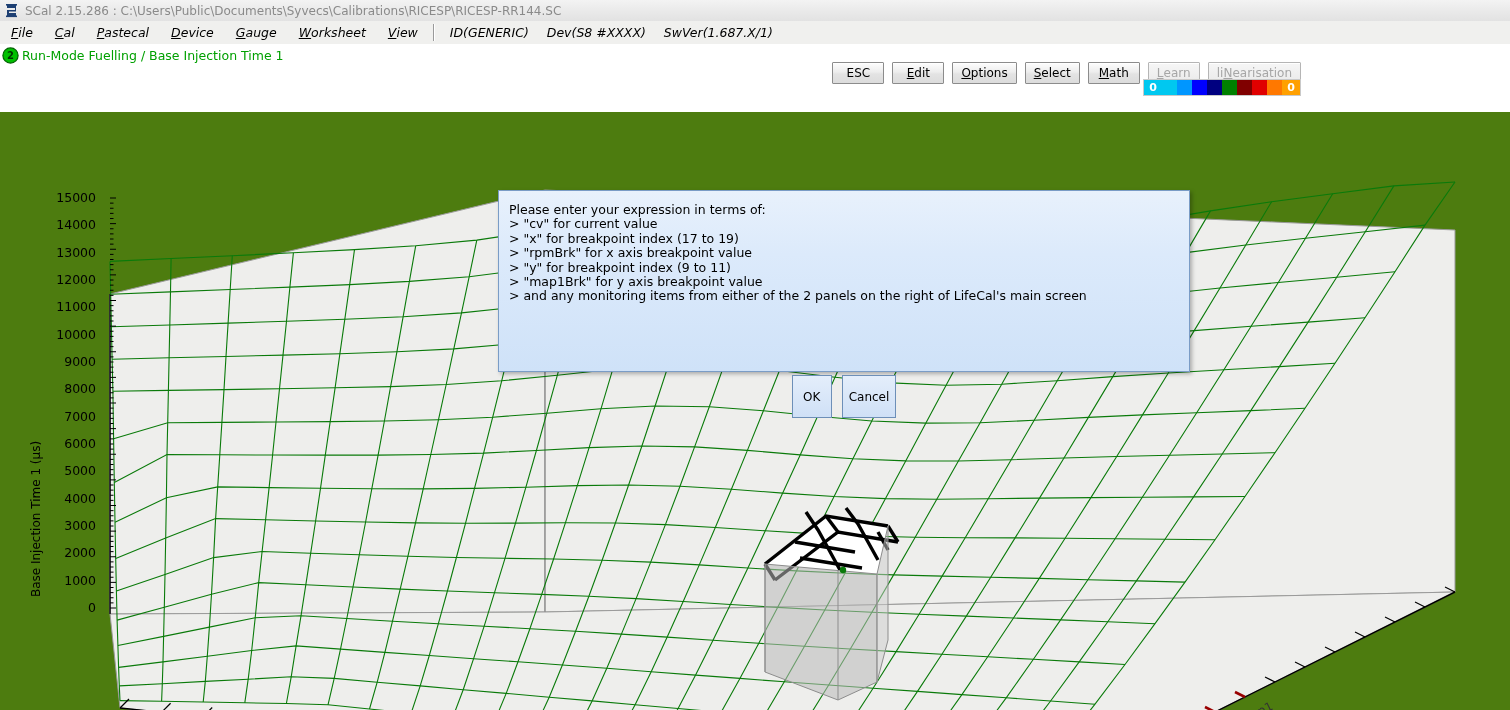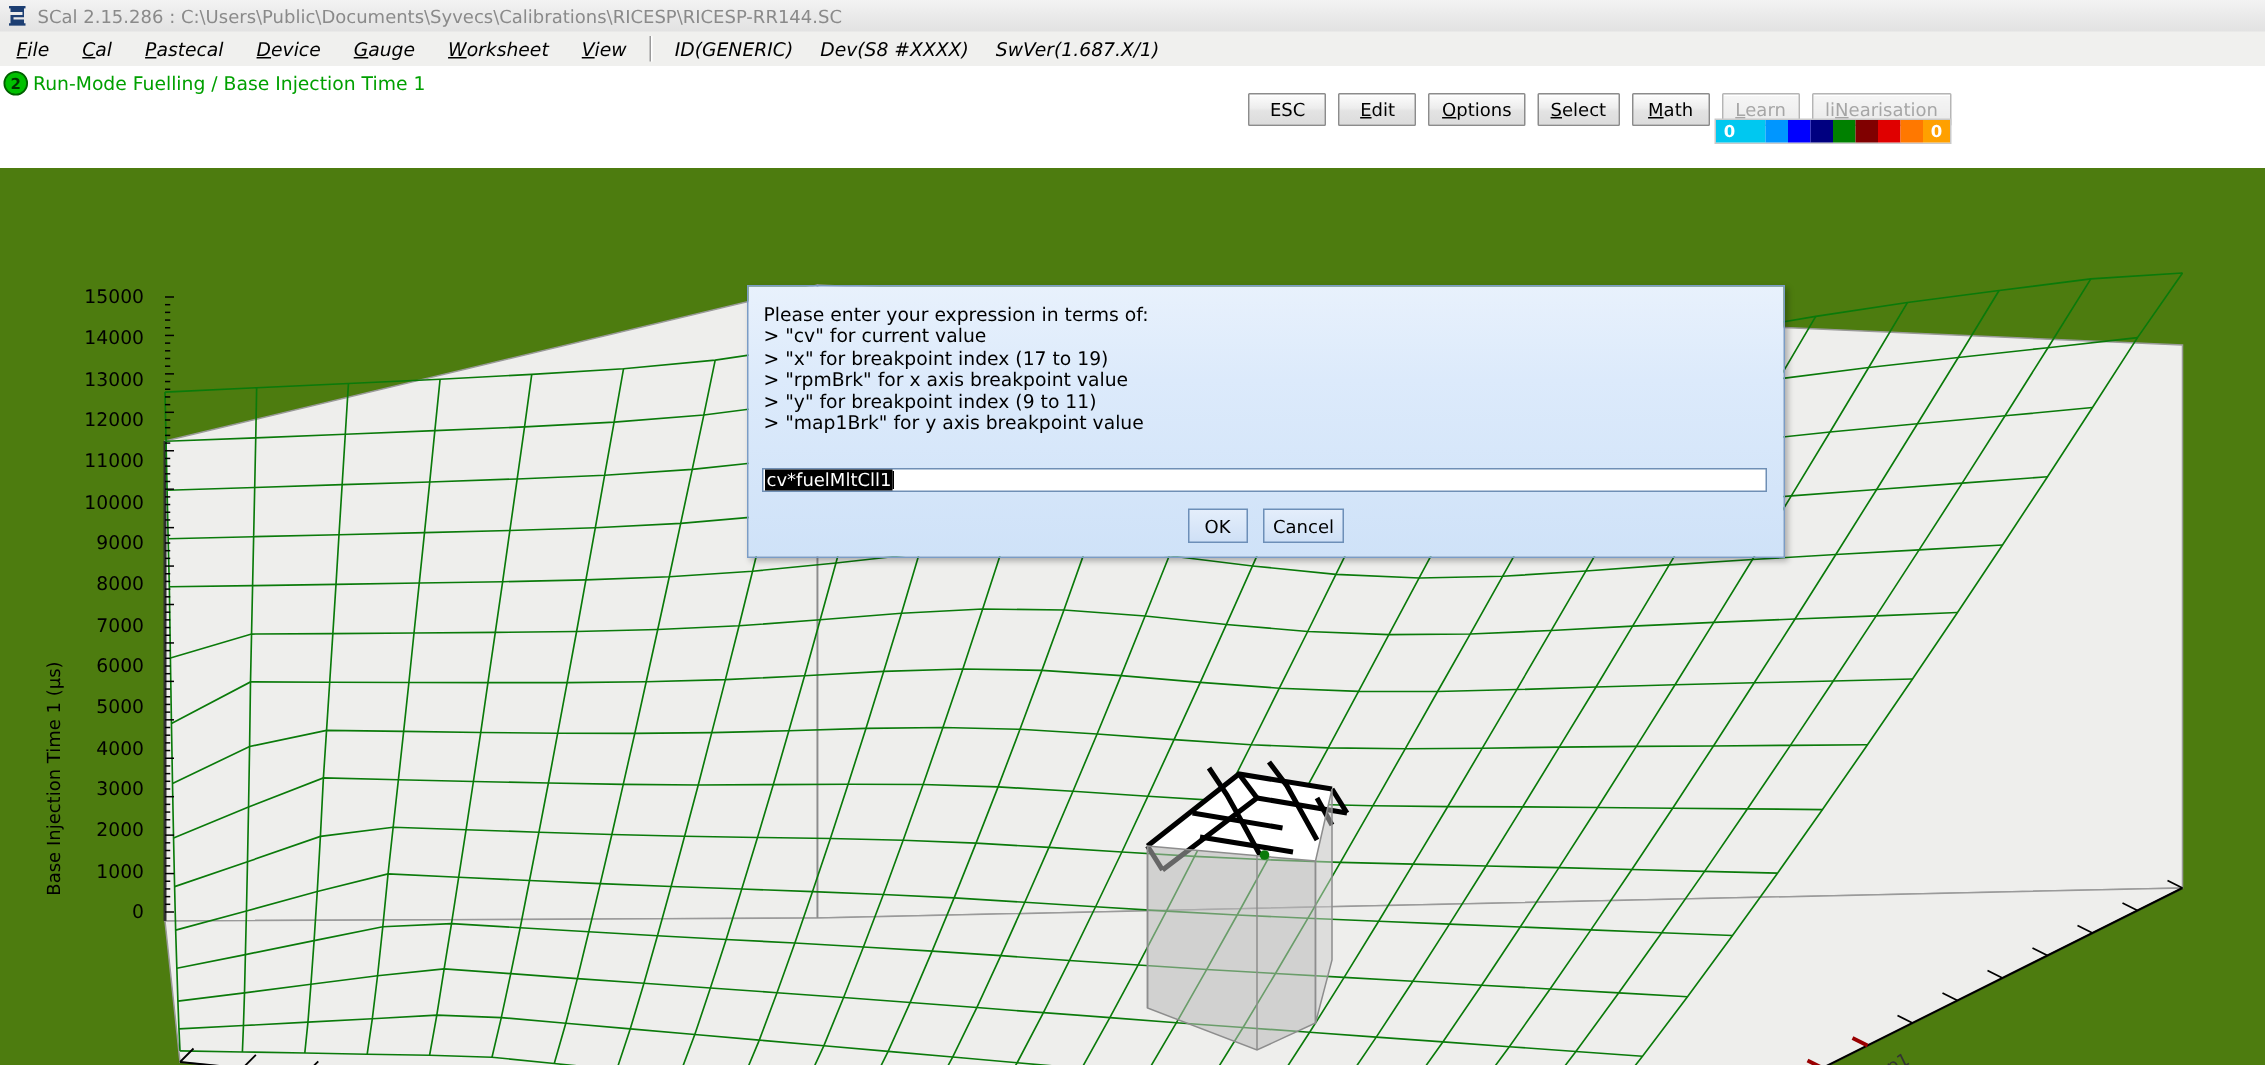--- a/index.html
+++ b/index.html
@@ -96,24 +96,24 @@
   .dlg-lines div{white-space:nowrap;}
   .dlg-input-wrap{position:absolute;left:9px;top:121px;width:670px;height:16px;
     background:#ffffff;border:1px solid #6f8fb5;box-sizing:border-box;}
   .dlg-input{
     position:absolute;left:1px;top:0px;height:14px;line-height:14px;
     background:#000000;color:#ffffff;font-size:12px;padding:0 1px;white-space:pre;
   }
   .dlg-caret{position:absolute;left:0;top:1px;width:1px;height:12px;background:#000;}
   .dlg-btns{position:absolute;left:0;top:148px;width:690px;display:flex;justify-content:center;gap:10px;}
   .dbtn{
-    min-width:26px;height:17px;padding:2px 6px;
+    min-width:26px;height:17px;padding:12px 6px;
     background:linear-gradient(to bottom,#e4eefb 0%,#cfe0f6 100%);
     border:1px solid #6d8fb8;font-size:12px;color:#000;
-    display:flex;align-items:center;justify-content:center;cursor:default;
+    display:flex;align-items:center;justify-content:center;cursor:default;margin-top:36px;
   }
 </style>
 </head>
 <body>
 
 <div id="app">
 
   <div class="titlebar">
     <span class="tb-icon">
       <svg width="18" height="17" viewBox="0 0 18 17">
@@ -419,24 +419,21 @@
   </div>
 
   <div class="dialog">
     <div class="dlg-lines">
       <div>Please enter your expression in terms of:</div>
       <div>&gt; "cv" for current value</div>
       <div>&gt; "x" for breakpoint index (17 to 19)</div>
       <div>&gt; "rpmBrk" for x axis breakpoint value</div>
       <div>&gt; "y" for breakpoint index (9 to 11)</div>
       <div>&gt; "map1Brk" for y axis breakpoint value</div>
+      <div>&gt; and any monitoring items from either of the 2 panels on the right of LifeCal's main screen</div>
     </div>
-    <div class="dlg-input-wrap">
-      <span class="dlg-input">cv*fuelMltCll1</span>
-    <span class="dlg-caret" style="left: 86px;"></span>
-      </div>
     <div class="dlg-btns">
       <div class="dbtn">OK</div>
       <div class="dbtn">Cancel</div>
     </div>
   </div>
 
 </div>
 
 </body></html>

